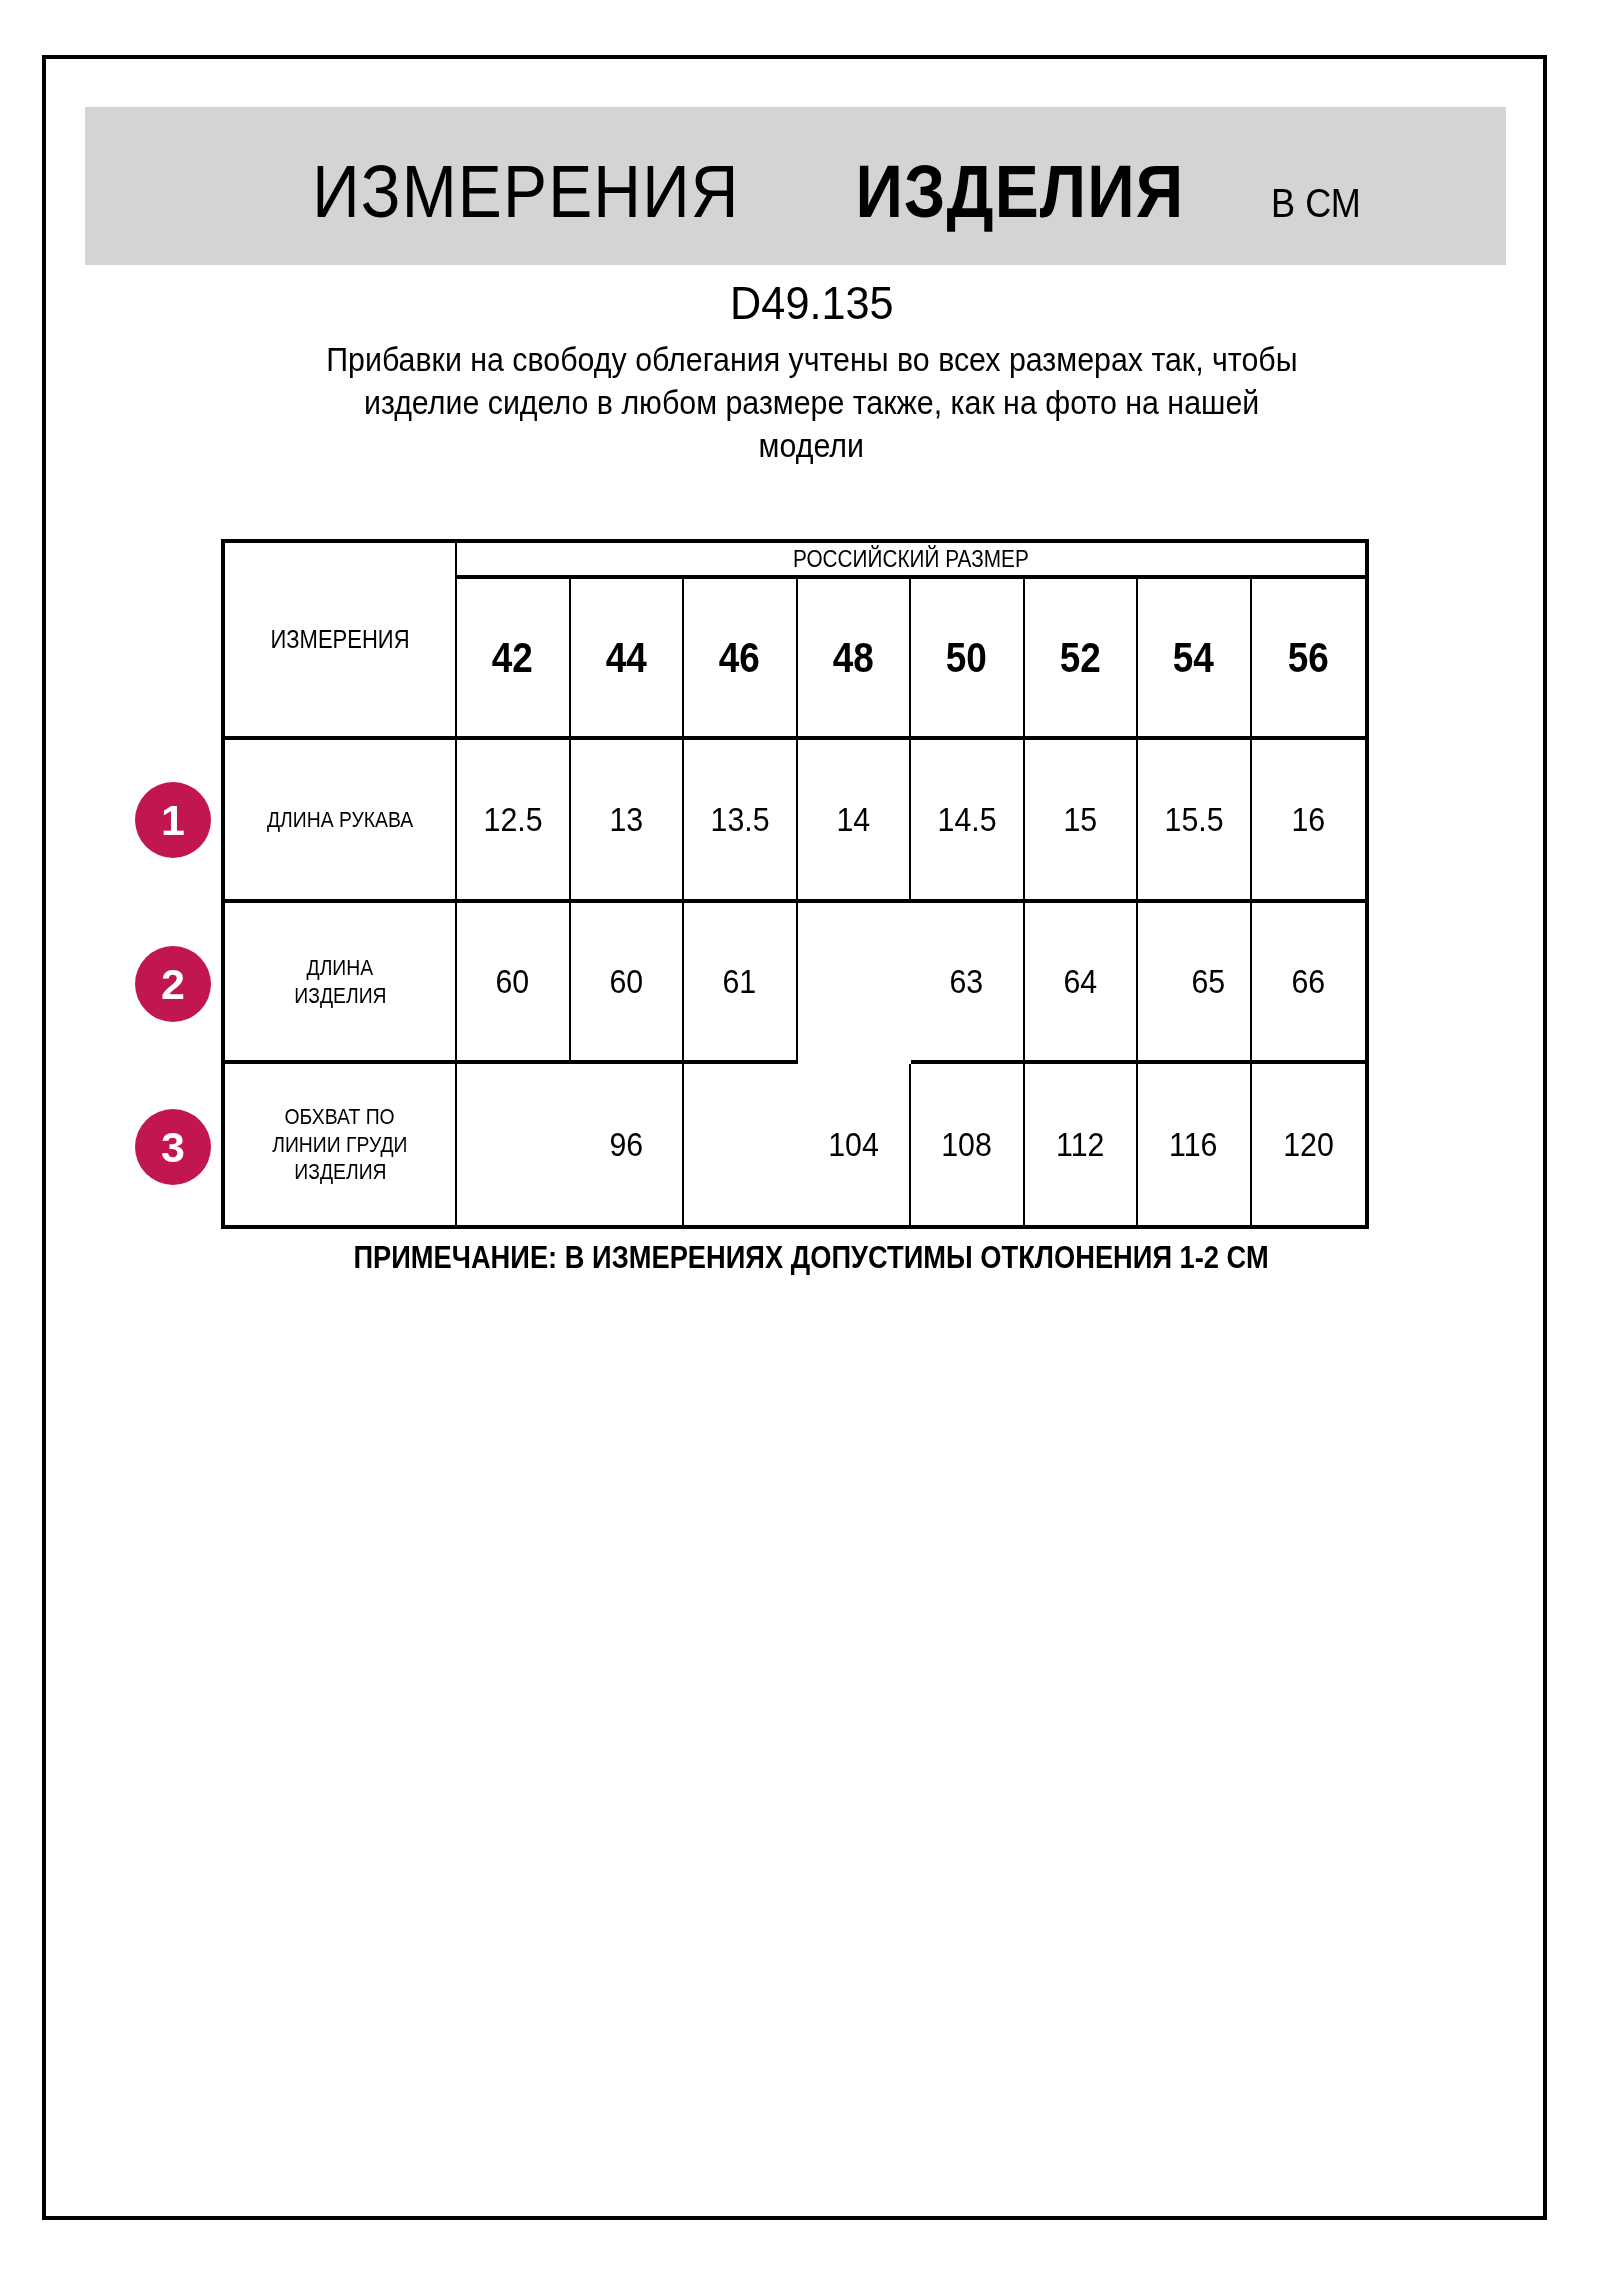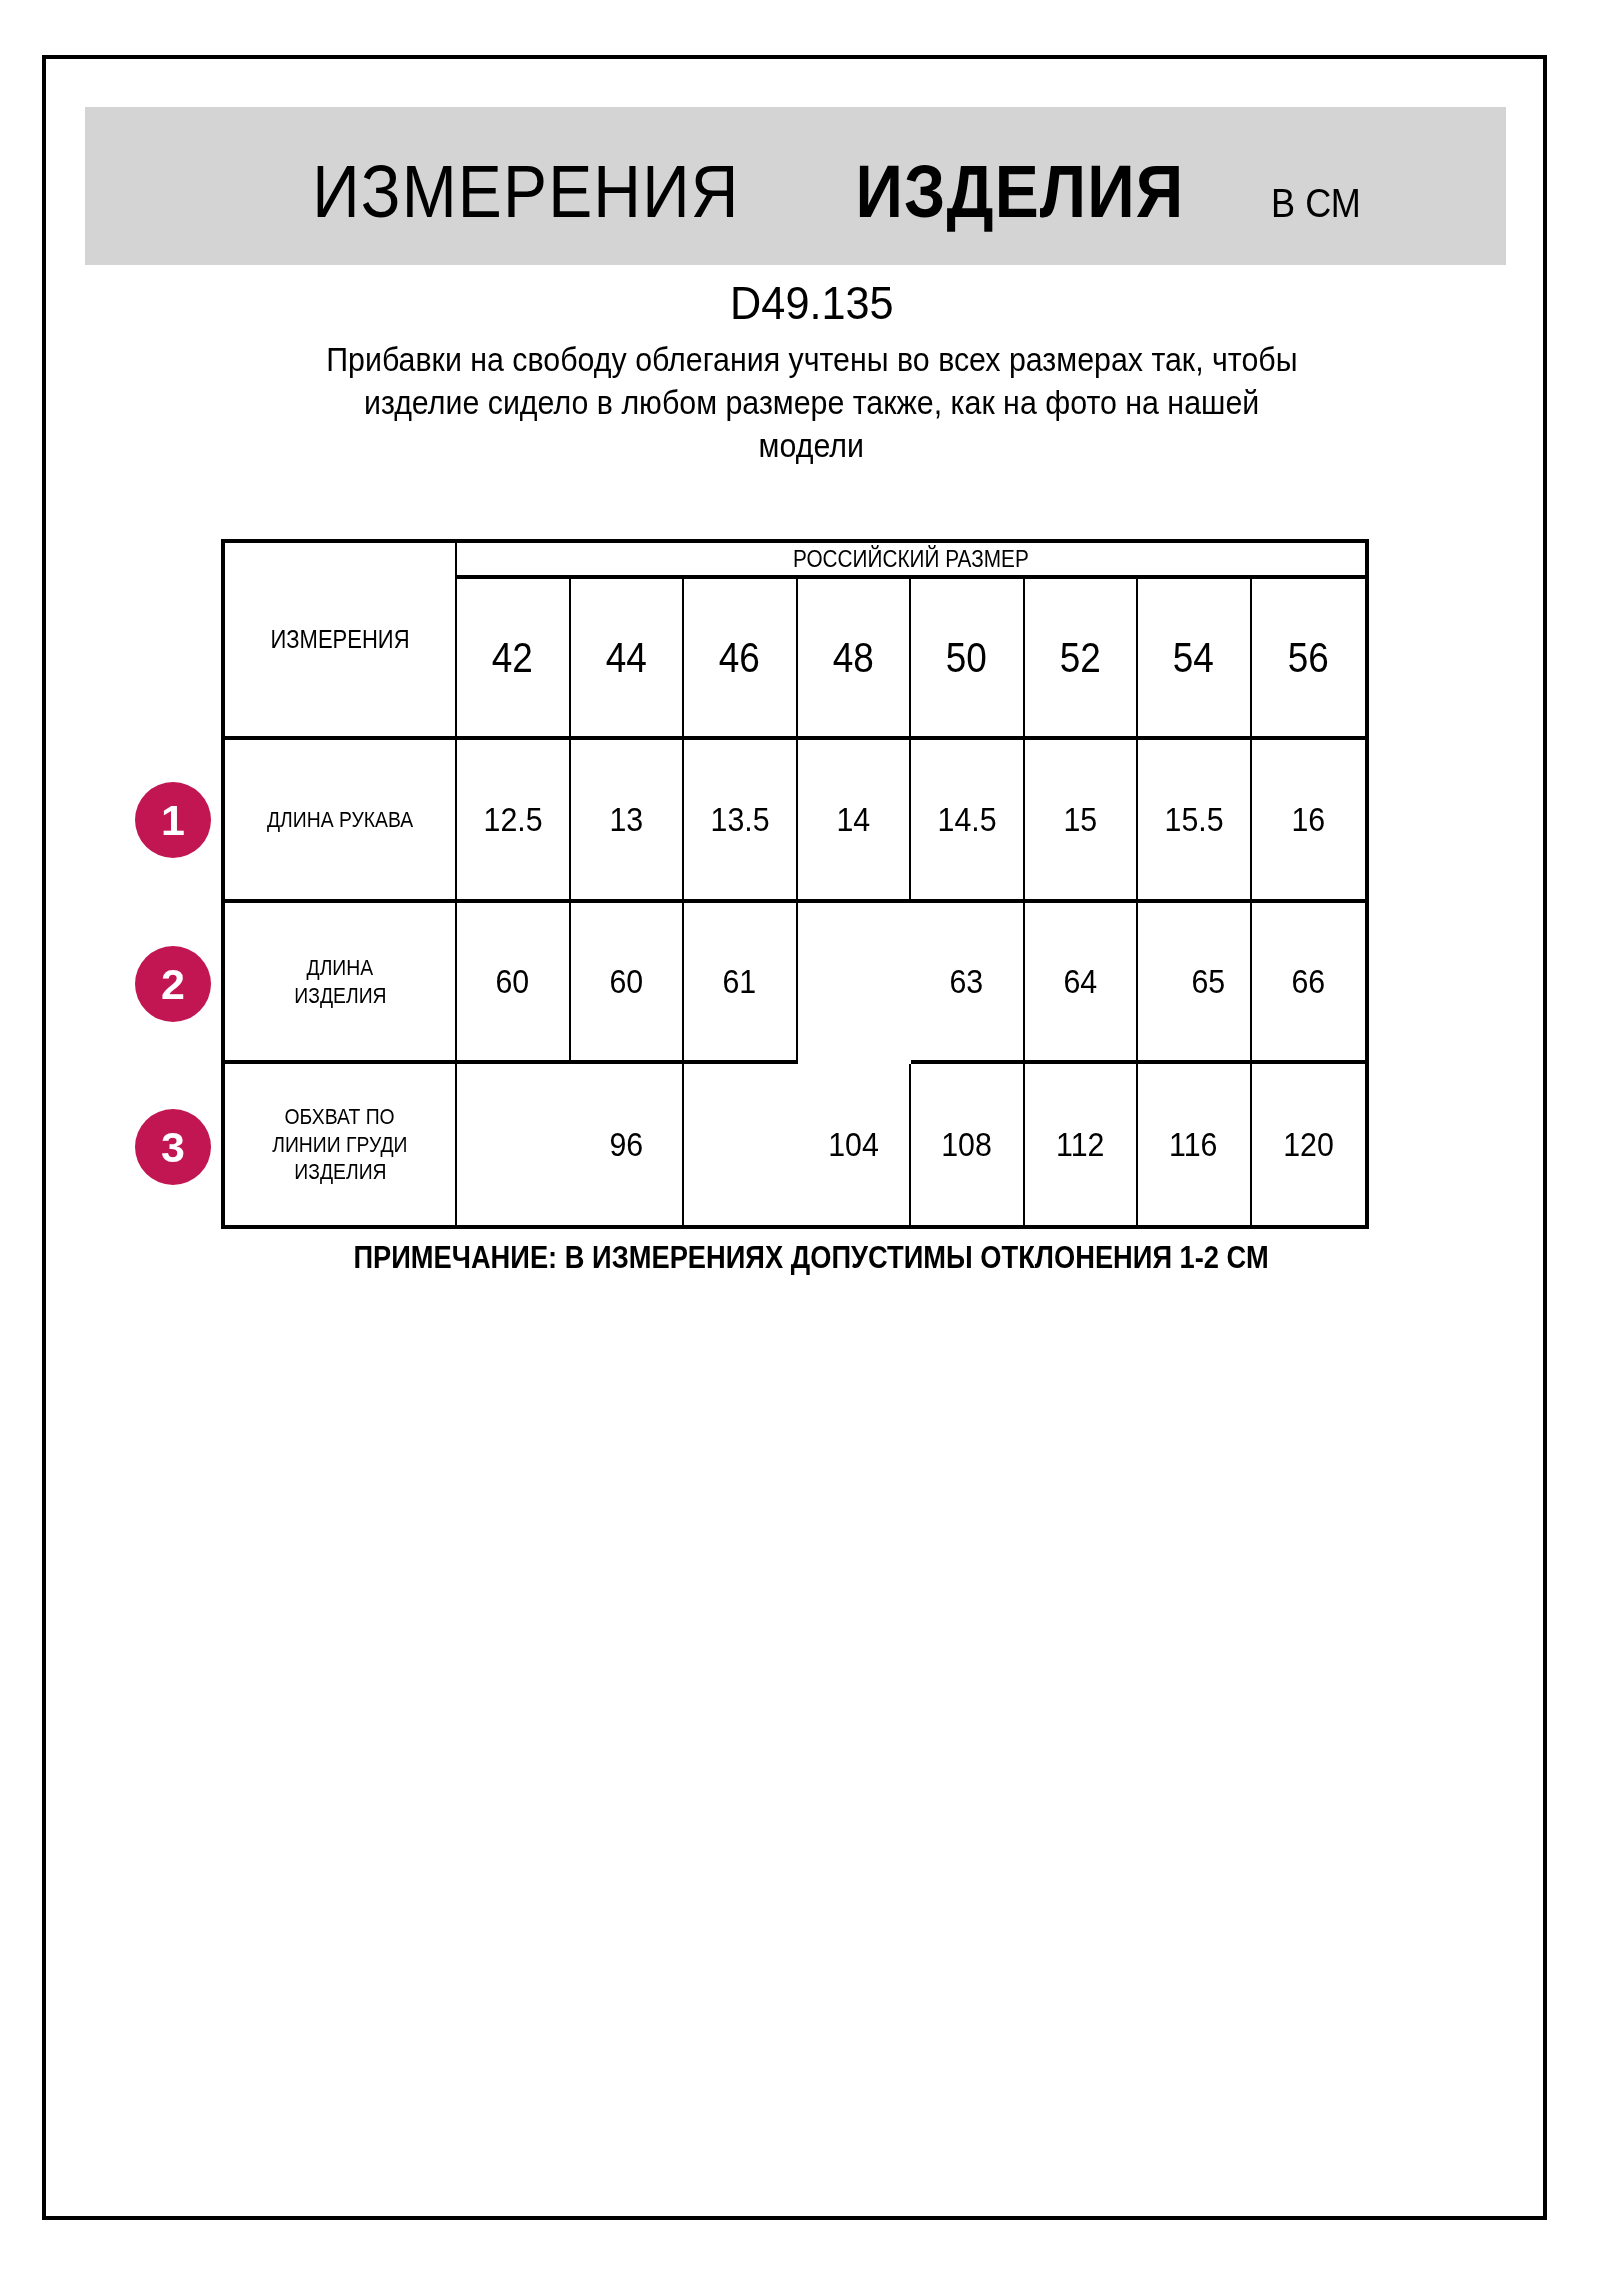--- a/index.html
+++ b/index.html
@@ -63,21 +63,21 @@
     align-items:center; justify-content:center;
     border-right:2px solid var(--ink);
     border-bottom:4.6px solid var(--ink);
     text-align:center;
   }
   .col1    { border-right-width:2.6px; }
   .lastcol { border-right:none; }
   .lastrow { border-bottom:none; }
   .ghead   { border-right:none; font-size:23.6px; }
   .corner  { font-size:25px; }
-  .size-cell  { font-size:42px; font-weight:400; }
+  .size-cell  { font-size:42px; font-weight:700; }
   .label-cell { font-size:22px; line-height:27.5px; }
   .value-cell { font-size:33px; }
 
   
   .marker {
     position:absolute; left:135px;
     width:76px; height:76px; border-radius:50%;
     background:var(--accent);
     color:#ffffff; font-size:43px; font-weight:700;
     display:flex; align-items:center; justify-content:center;

